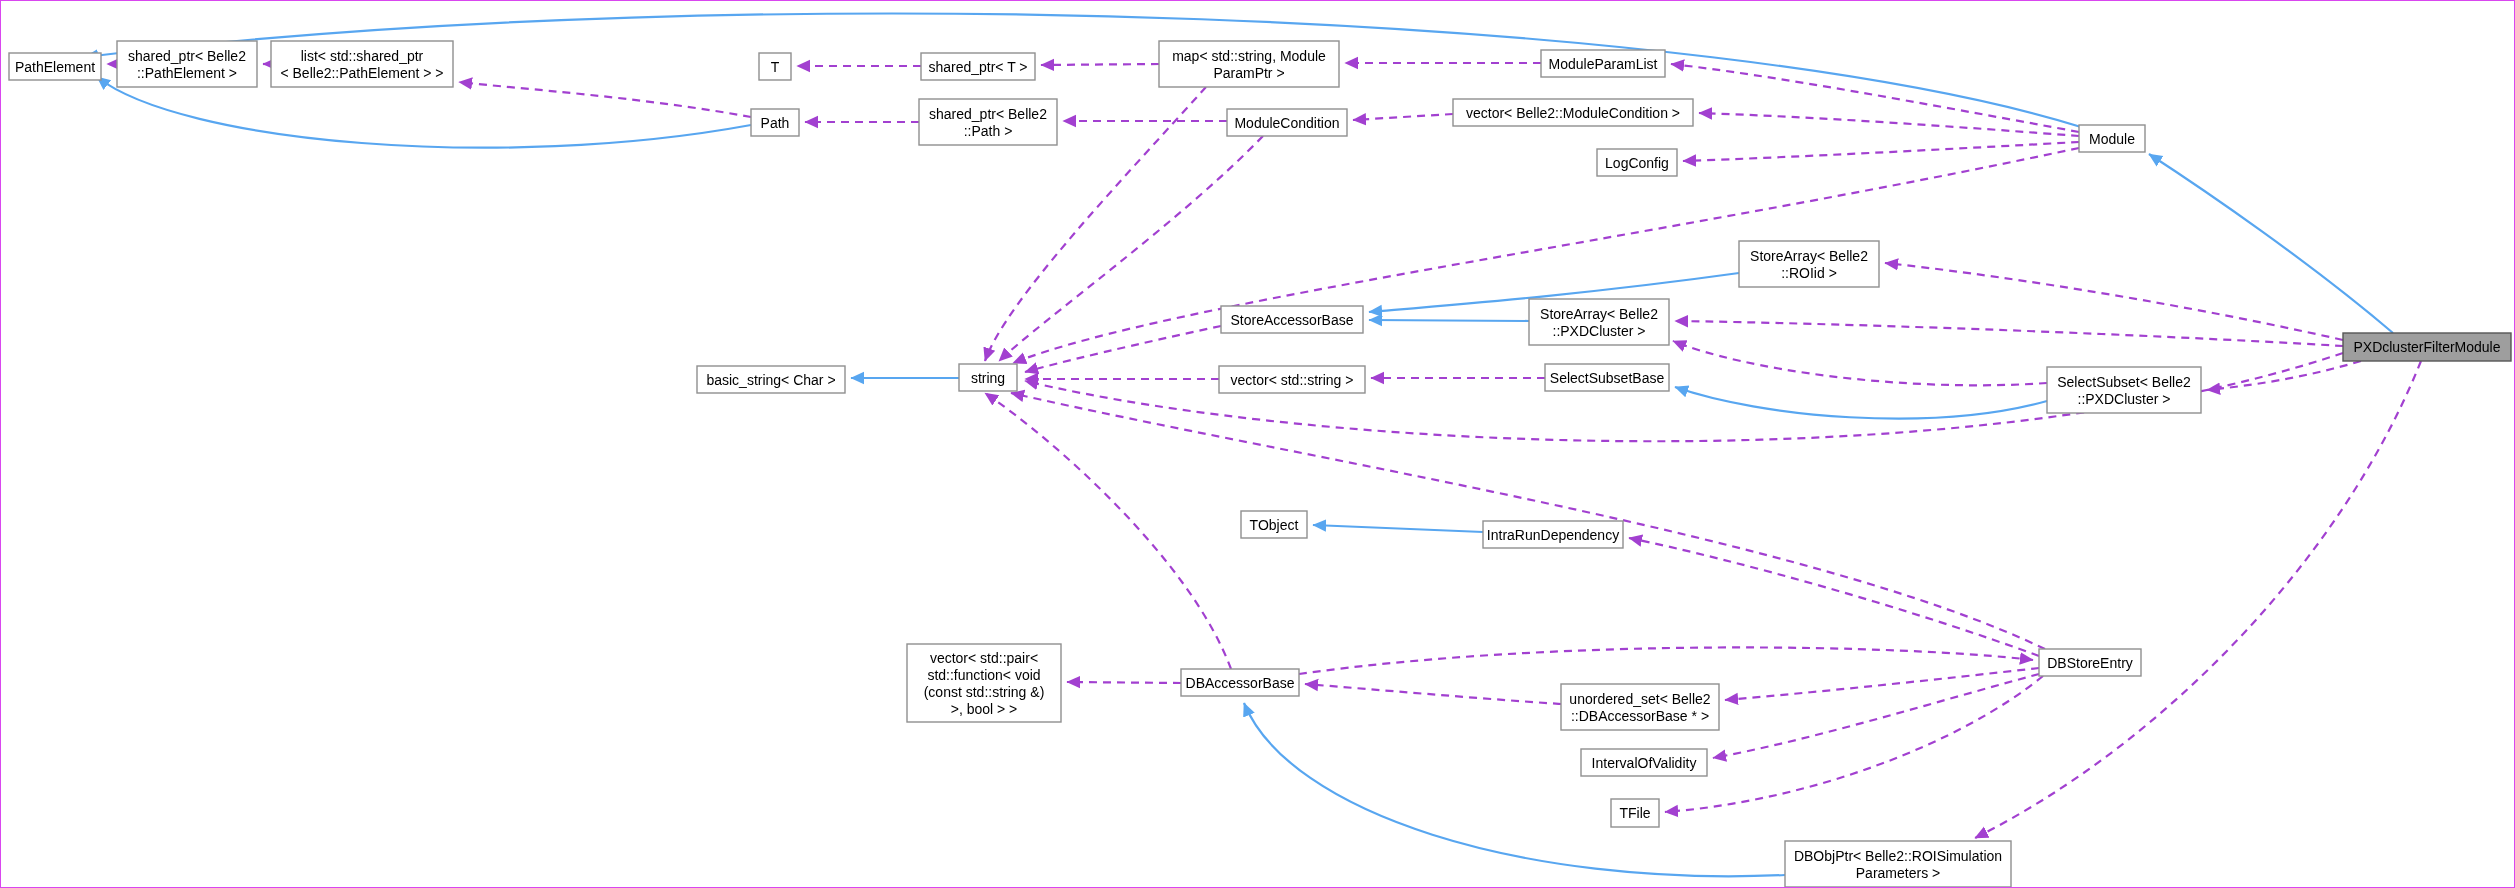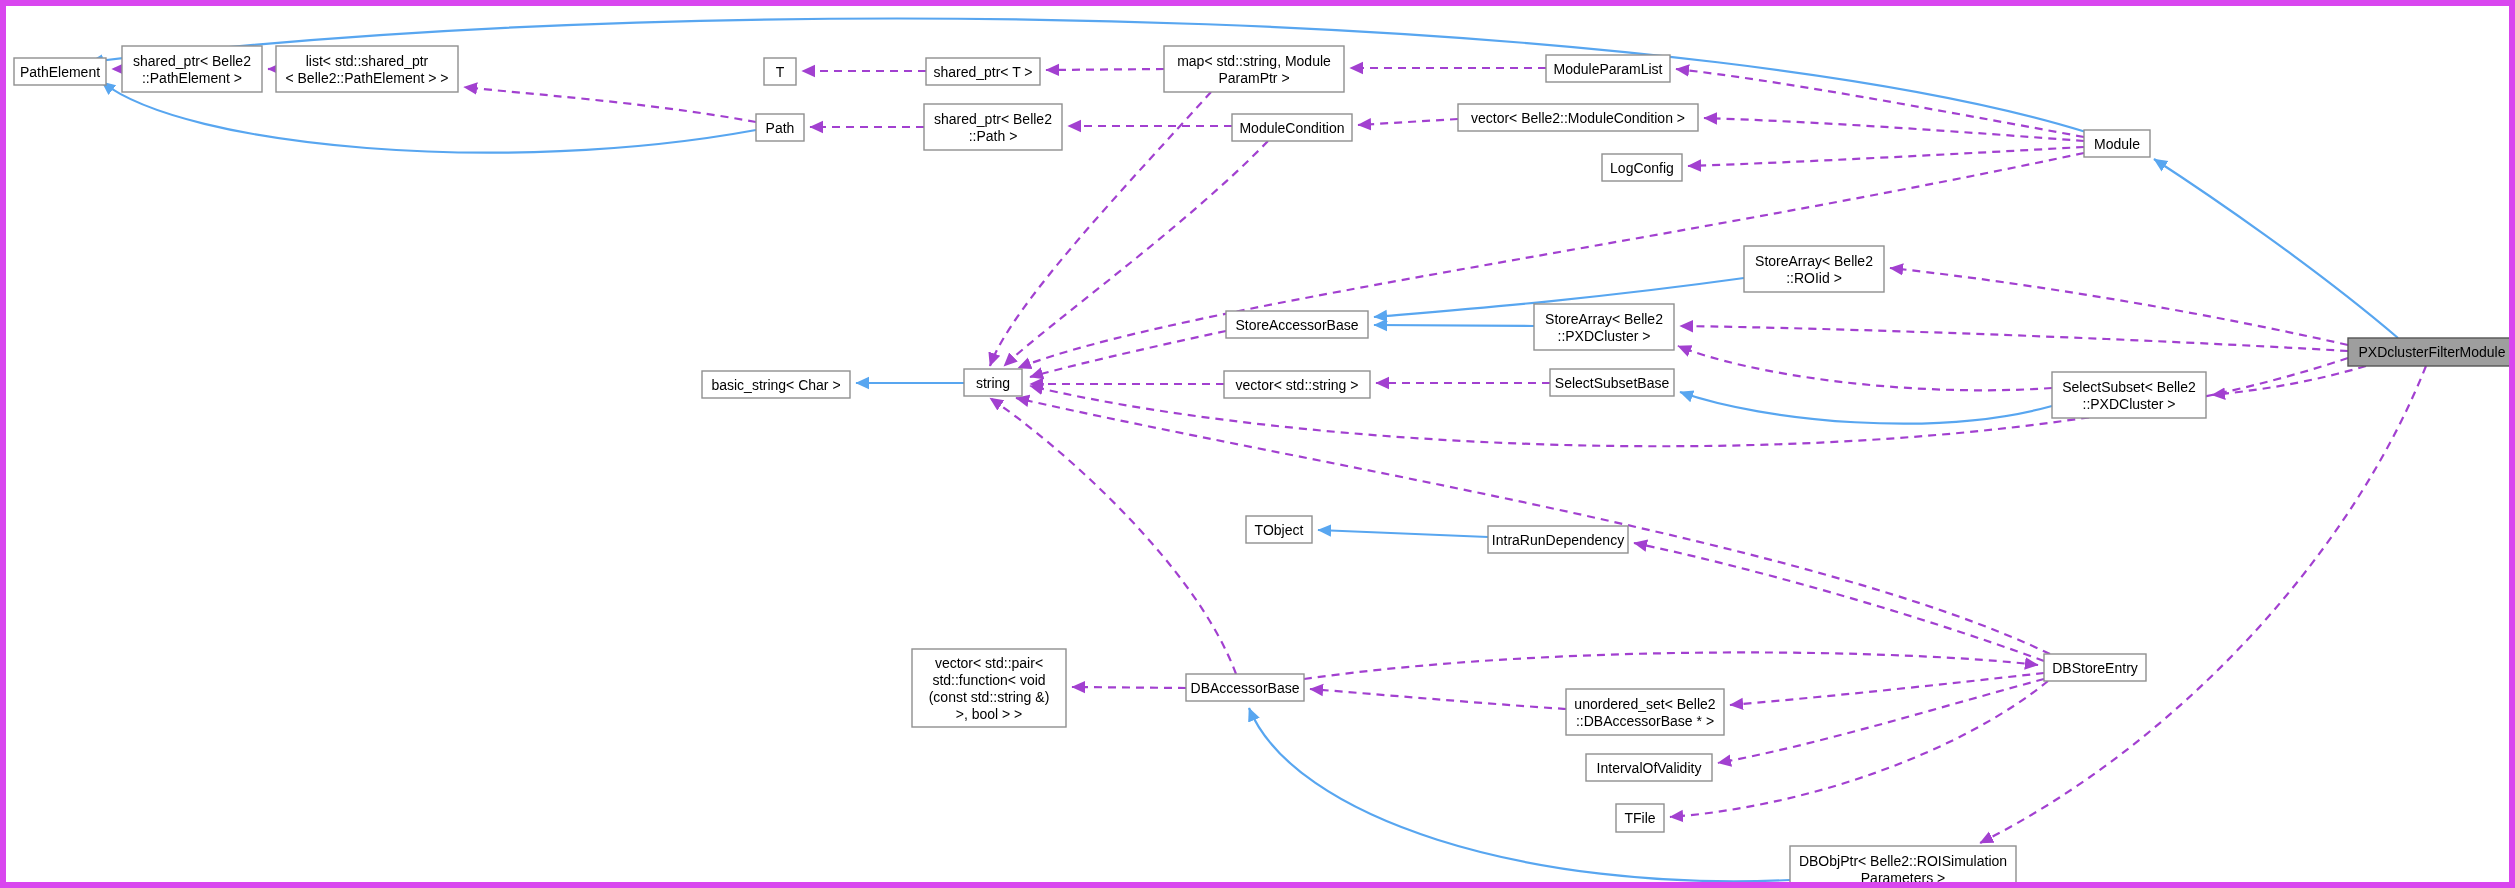--- a/index.html
+++ b/index.html
@@ -6,21 +6,21 @@
     margin: 0;
     padding: 0;
     background: #000;
   }
   .diagram-frame {
     position: relative;
     width: 2515px;
     height: 888px;
     background: #ffffff;
     box-sizing: border-box;
-    border: 6px solid #d946ef;
+    border: 1px solid #d946ef;
     overflow: hidden;
     font-family: "Liberation Sans", "DejaVu Sans", sans-serif;
   }
   svg { display: block; }
   .edge { fill: none; }
   .edge.inheritance { stroke-width: 2.2px; }
   .edge.usage { stroke-width: 2.2px; stroke-dasharray: 8 6; }
   .node rect { stroke-width: 1.4px; }
   .node text {
     font-family: "Liberation Sans", "DejaVu Sans", sans-serif;

